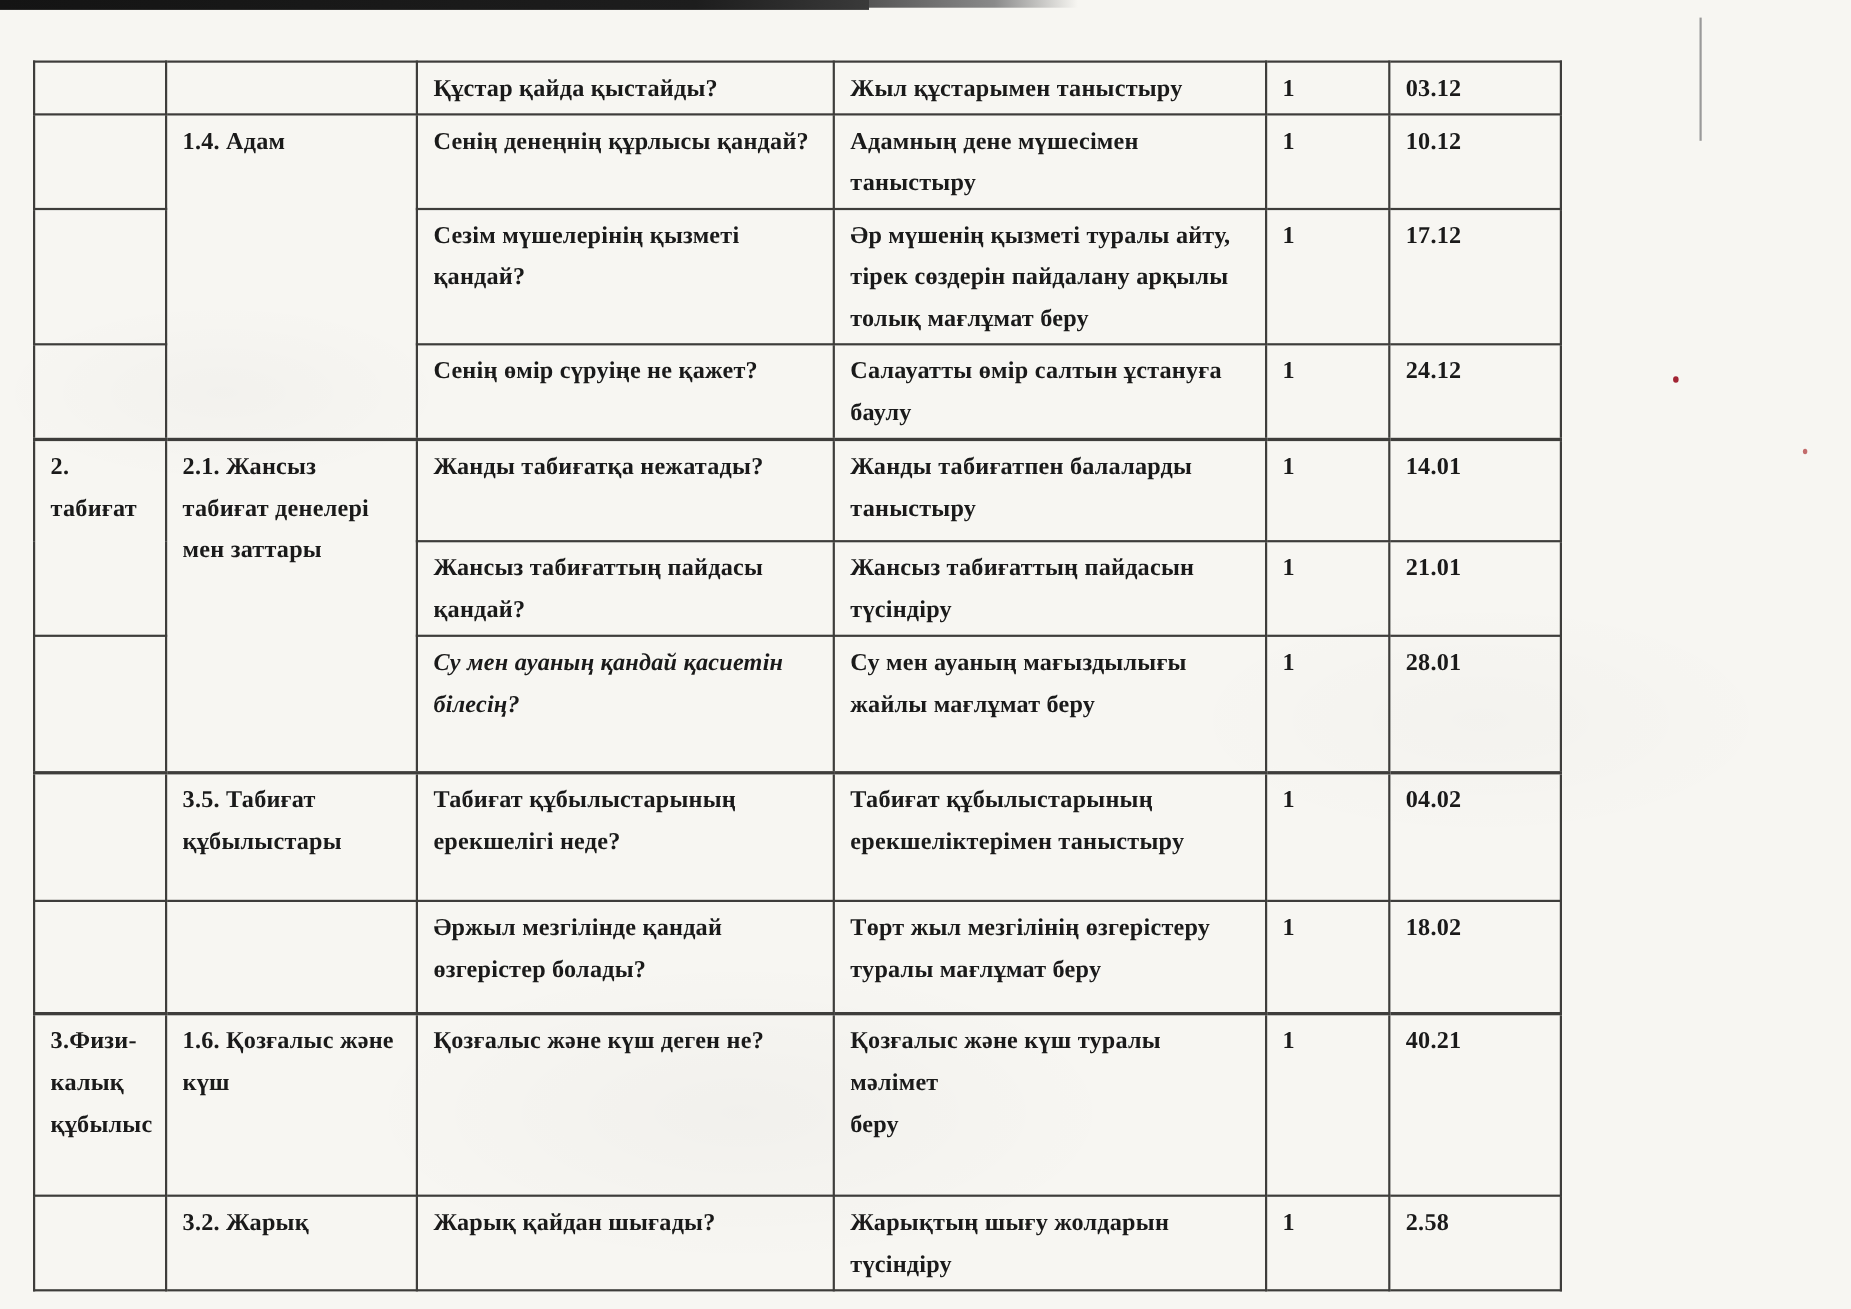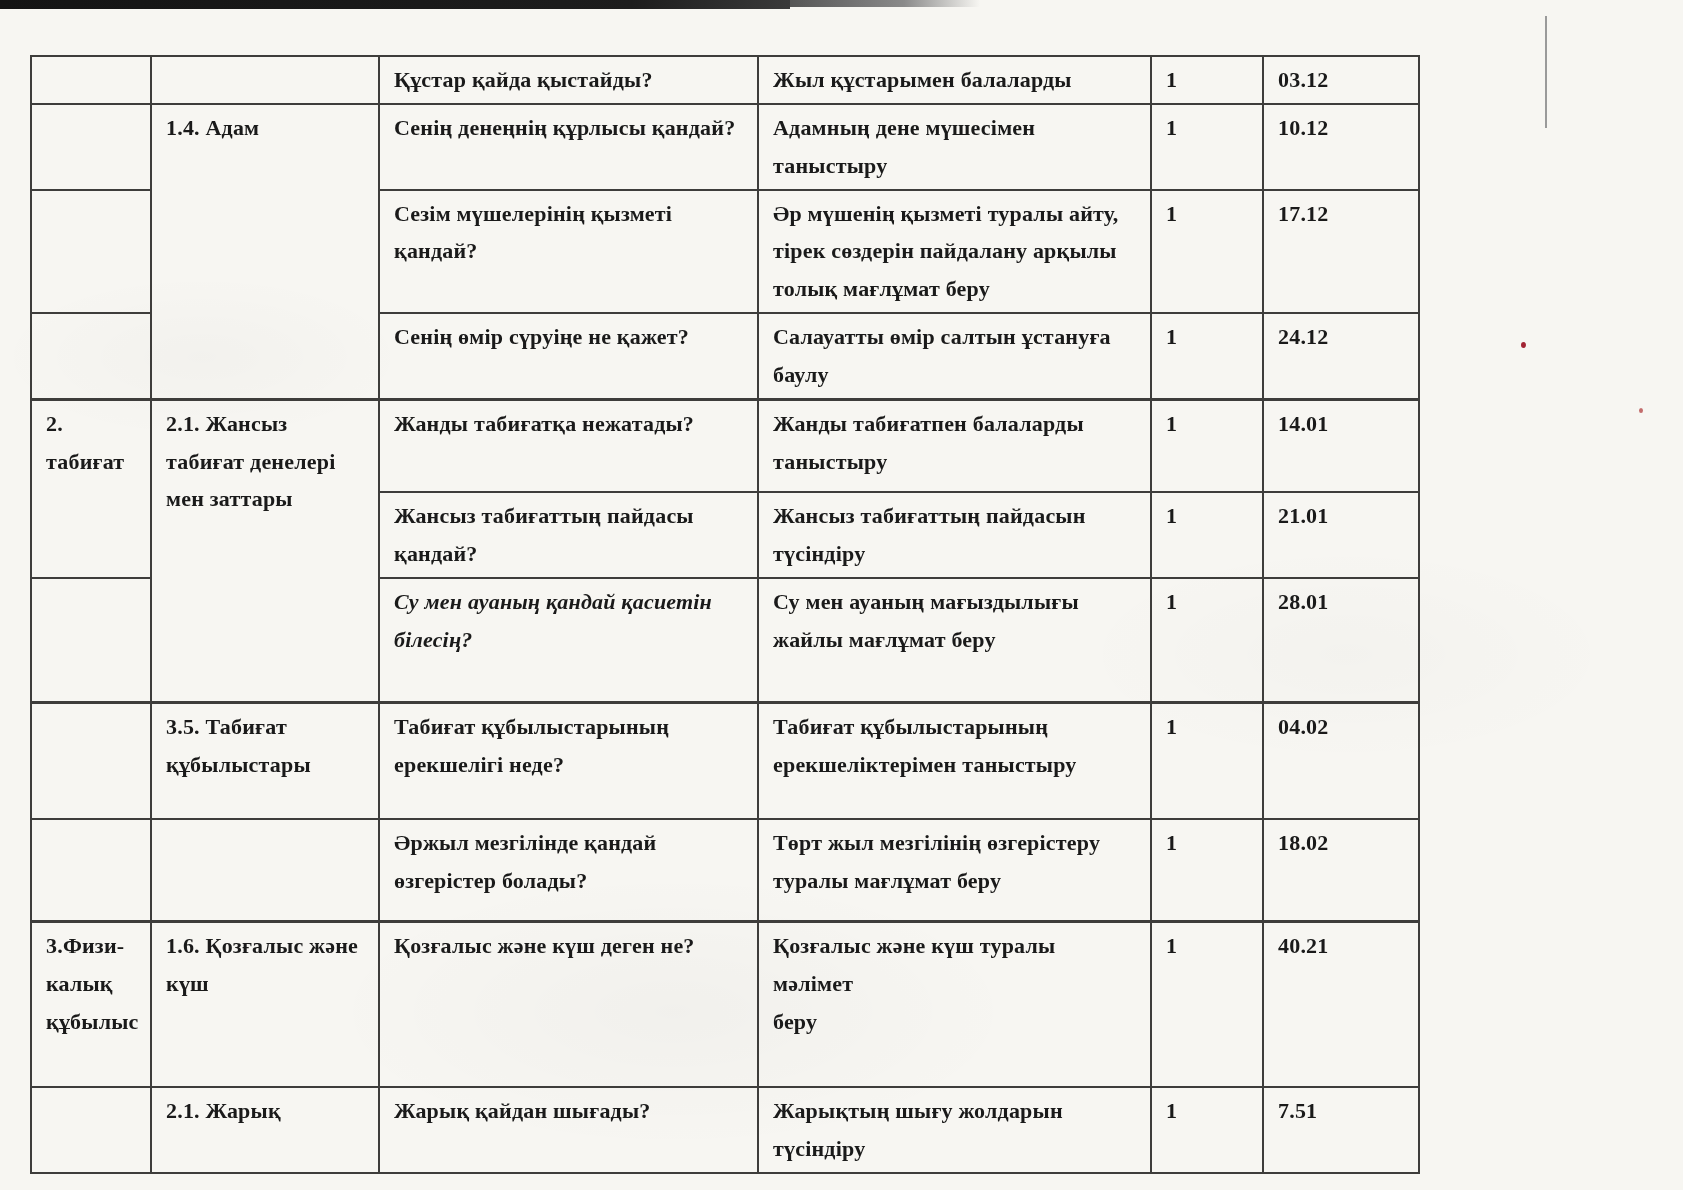--- a/index.html
+++ b/index.html
@@ -96,21 +96,21 @@
       <col style="width:393px">
       <col style="width:112px">
       <col style="width:156px">
     </colgroup>
     <tbody>
 
       <tr style="height:48px">
         <td></td>
         <td></td>
         <td>Құстар қайда қыстайды?</td>
-        <td>Жыл құстарымен балаларды</td>
+        <td>Жыл құстарымен таныстыру</td>
         <td>1</td>
         <td>03.12</td>
       </tr>
 
       <tr style="height:80px">
         <td></td>
         <td rowspan="3">1.4. Адам</td>
         <td>Сенің денеңнің құрлысы қандай?</td>
         <td>Адамның дене мүшесімен
 таныстыру</td>
@@ -201,23 +201,23 @@
 күш</td>
         <td>Қозғалыс және күш деген не?</td>
         <td>Қозғалыс және күш туралы мәлімет
 беру</td>
         <td>1</td>
         <td>40.21</td>
       </tr>
 
       <tr style="height:85px">
         <td></td>
-        <td>2.1. Жарық</td>
+        <td>3.2. Жарық</td>
         <td>Жарық қайдан шығады?</td>
         <td>Жарықтың шығу жолдарын
 түсіндіру</td>
         <td>1</td>
-        <td>7.51</td>
+        <td>2.58</td>
       </tr>
 
     </tbody>
   </table>
 </div>
 
 </body></html>

